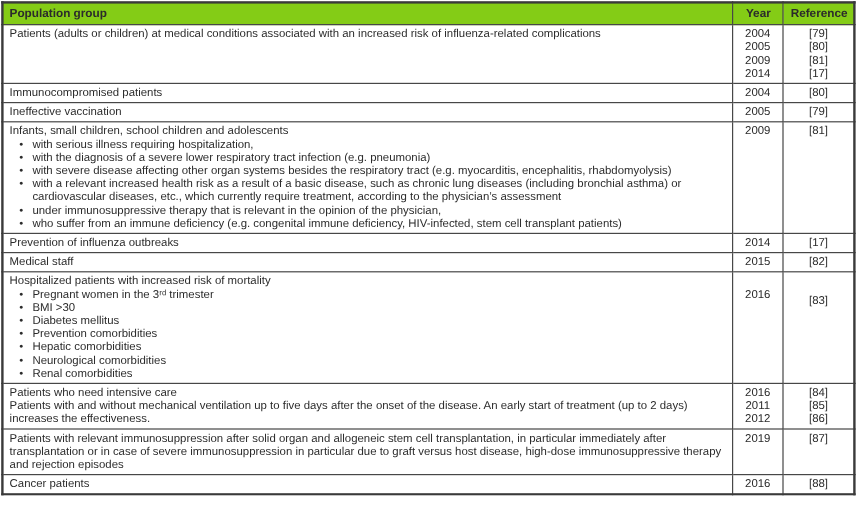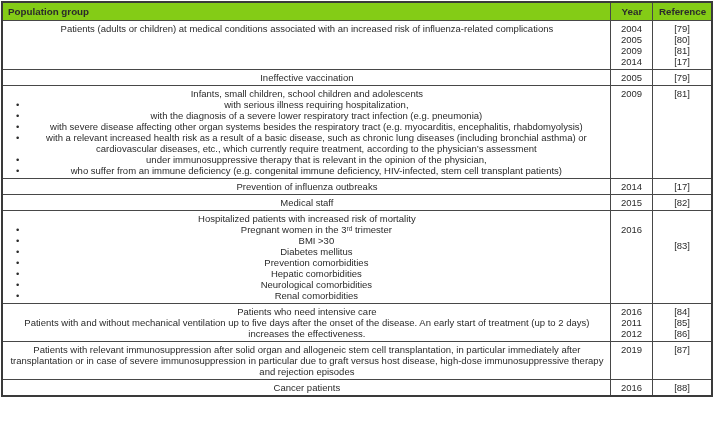--- a/index.html
+++ b/index.html
@@ -19,21 +19,20 @@
     font-family: "Liberation Sans", "DejaVu Sans", sans-serif;
     font-size: 9.5px;
     line-height: 11px;
     color: #2b2b2b;
     border: 2px solid #3a3a3a;
   }
   .pop-table th, .pop-table td {
     border: 1px solid #474747;
     vertical-align: top;
     padding: 2px 4px 2px 5px;
-    text-align: center;
   }
   .pop-table th {
     font-weight: bold;
     font-size: 9.8px;
     padding-top: 3px;
     padding-bottom: 3px;
     background: #84cc16;
   }
   th.col-pop  { text-align: left; }
   th.col-year, th.col-ref { }
@@ -89,20 +88,31 @@
           </td>
           <td class="ref-cell">
             <div>[79]</div>
             <div>[80]</div>
             <div>[81]</div>
             <div>[17]</div>
           </td>
         </tr>
         <tr>
           <td>
+            <div class="pop-line">Immunocompromised patients</div>
+          </td>
+          <td class="year-cell">
+            <div>2004</div>
+          </td>
+          <td class="ref-cell">
+            <div>[80]</div>
+          </td>
+        </tr>
+        <tr>
+          <td>
             <div class="pop-line">Ineffective vaccination</div>
           </td>
           <td class="year-cell">
             <div>2005</div>
           </td>
           <td class="ref-cell">
             <div>[79]</div>
           </td>
         </tr>
         <tr>
@@ -151,21 +161,21 @@
             <div class="pop-bullet">BMI &gt;30</div>
             <div class="pop-bullet">Diabetes mellitus</div>
             <div class="pop-bullet">Prevention comorbidities</div>
             <div class="pop-bullet">Hepatic comorbidities</div>
             <div class="pop-bullet">Neurological comorbidities</div>
             <div class="pop-bullet">Renal comorbidities</div>
           </td>
           <td class="year-cell" style="padding-top: 13px;">
             <div>2016</div>
           </td>
-          <td class="ref-cell" style="padding-top: 29px;">
+          <td class="ref-cell" style="padding-top: 18px;">
             <div>[83]</div>
           </td>
         </tr>
         <tr>
           <td>
             <div class="pop-line">Patients who need intensive care</div>
             <div class="pop-line">Patients with and without mechanical ventilation up to five days after the onset of the disease. An early start of treatment (up to 2 days) increases the effectiveness.</div>
           </td>
           <td class="year-cell">
             <div>2016</div>

